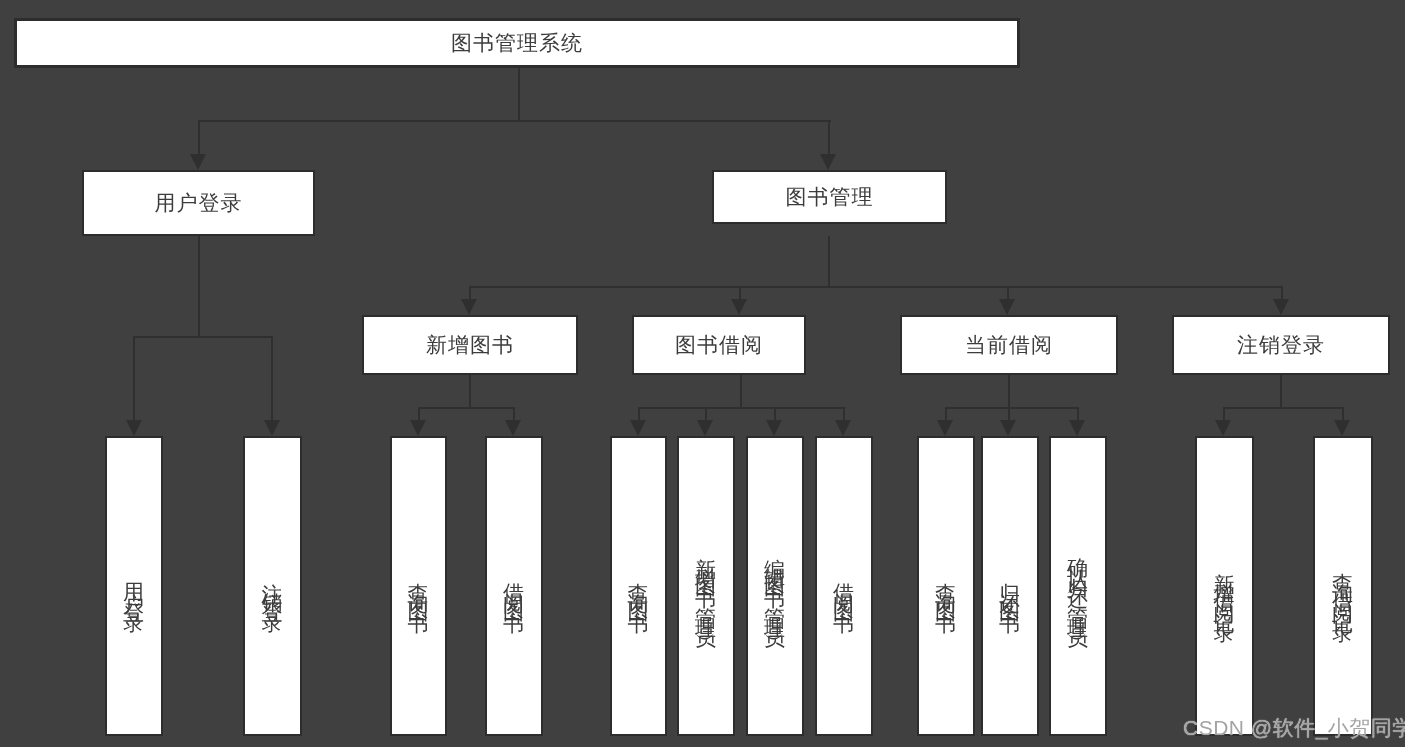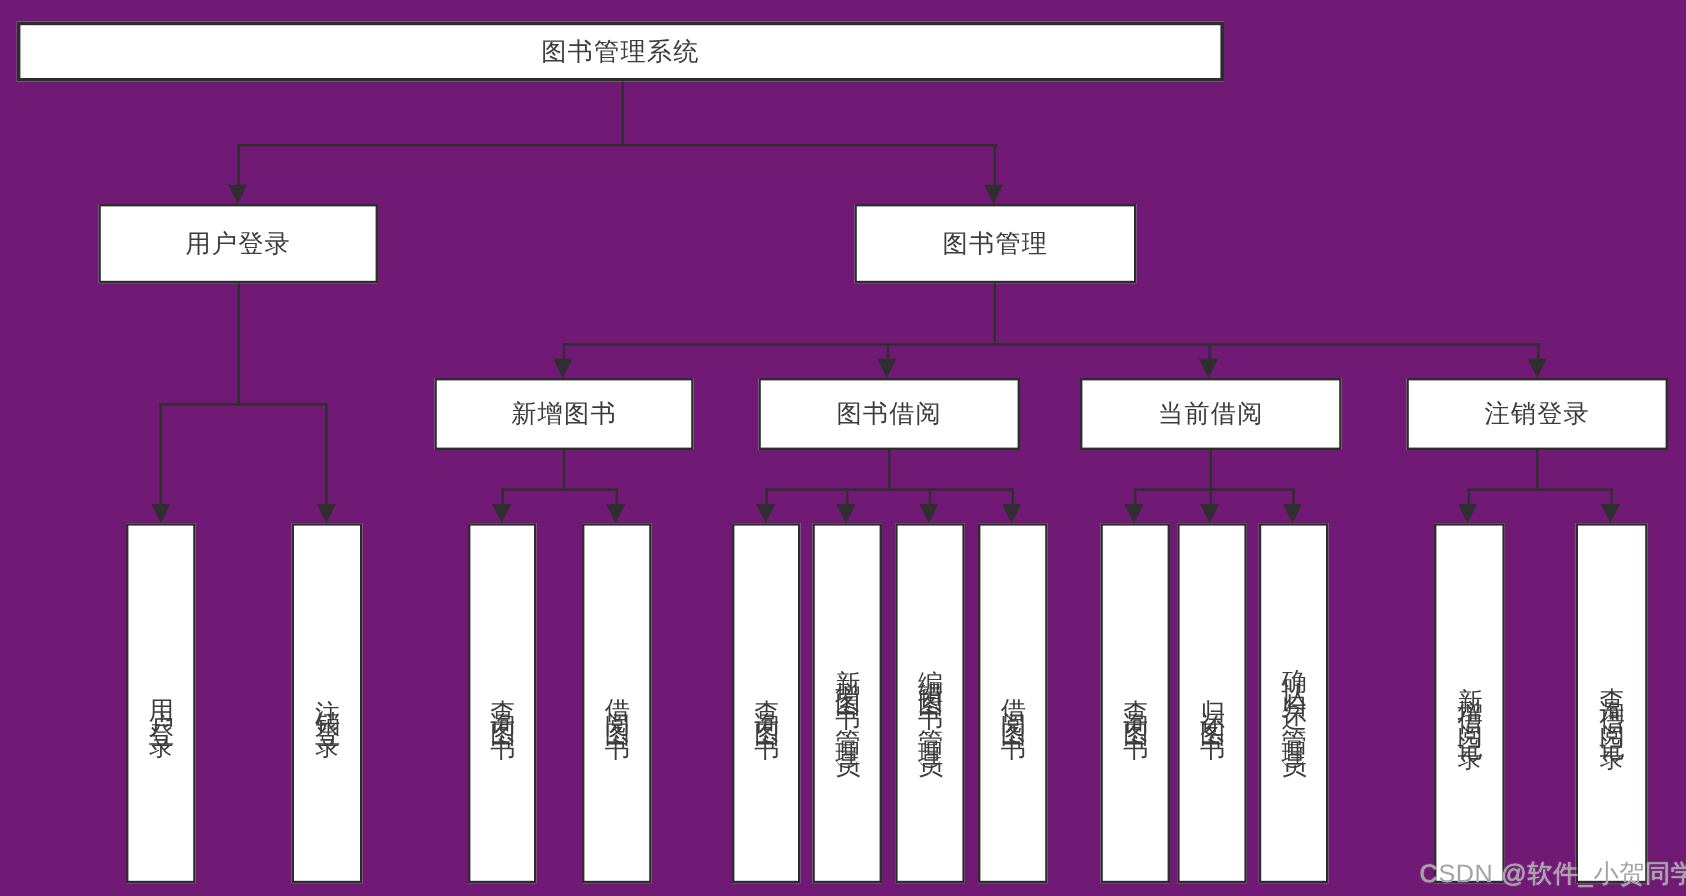--- a/index.html
+++ b/index.html
@@ -9,21 +9,21 @@
   }
   html,body{margin:0;padding:0;}
   body{
     font-family:"Liberation Sans","DejaVu Sans",sans-serif;
     background:#ffffff;
   }
   .canvas{
     position:relative;
     width:1405px;
     height:747px;
-    background:#701a75;
+    background:#404040;
     overflow:hidden;
   }
   .box{
     position:absolute;
     border:2px solid var(--border);
     background:#ffffff;
     display:flex;
     align-items:center;
     justify-content:center;
     color:var(--text);
@@ -75,21 +75,21 @@
   <div class="vl" style="left:518px;top:68px;height:52px;"></div>
   <div class="hl" style="left:198px;top:120px;width:633px;"></div>
   <div class="vl" style="left:198px;top:120px;height:34px;"></div>
   <div class="arrow" style="left:190px;top:154px;"></div>
   <div class="vl" style="left:828px;top:120px;height:34px;"></div>
   <div class="arrow" style="left:820px;top:154px;"></div>
 
   <div class="box" style="left:82px;top:170px;width:233px;height:66px;">
     <span class="hlabel">用户登录</span>
   </div>
-  <div class="box" style="left:712px;top:170px;width:235px;height:66px;">
+  <div class="box" style="left:712px;top:170px;width:235px;height:54px;">
     <span class="hlabel">图书管理</span>
   </div>
 
   <div class="vl" style="left:198px;top:236px;height:100px;"></div>
   <div class="hl" style="left:133px;top:336px;width:140px;"></div>
   <div class="vl" style="left:133px;top:336px;height:84px;"></div>
   <div class="arrow" style="left:126px;top:420px;"></div>
   <div class="vl" style="left:271px;top:336px;height:84px;"></div>
   <div class="arrow" style="left:264px;top:420px;"></div>
 
@@ -100,21 +100,21 @@
   <div class="vl" style="left:739px;top:286px;height:13px;"></div>
   <div class="arrow" style="left:731px;top:299px;"></div>
   <div class="vl" style="left:1007px;top:286px;height:13px;"></div>
   <div class="arrow" style="left:999px;top:299px;"></div>
   <div class="vl" style="left:1281px;top:286px;height:13px;"></div>
   <div class="arrow" style="left:1273px;top:299px;"></div>
 
   <div class="box" style="left:362px;top:315px;width:216px;height:60px;">
     <span class="hlabel">新增图书</span>
   </div>
-  <div class="box" style="left:632px;top:315px;width:218px;height:60px;">
+  <div class="box" style="left:632px;top:315px;width:174px;height:60px;">
     <span class="hlabel">图书借阅</span>
   </div>
   <div class="box" style="left:900px;top:315px;width:218px;height:60px;justify-content:center;">
     <span class="hlabel">当前借阅</span>
   </div>
   <div class="box" style="left:1172px;top:315px;width:218px;height:60px;">
     <span class="hlabel">注销登录</span>
   </div>
 
   <div class="vl" style="left:469px;top:375px;height:32px;"></div>

